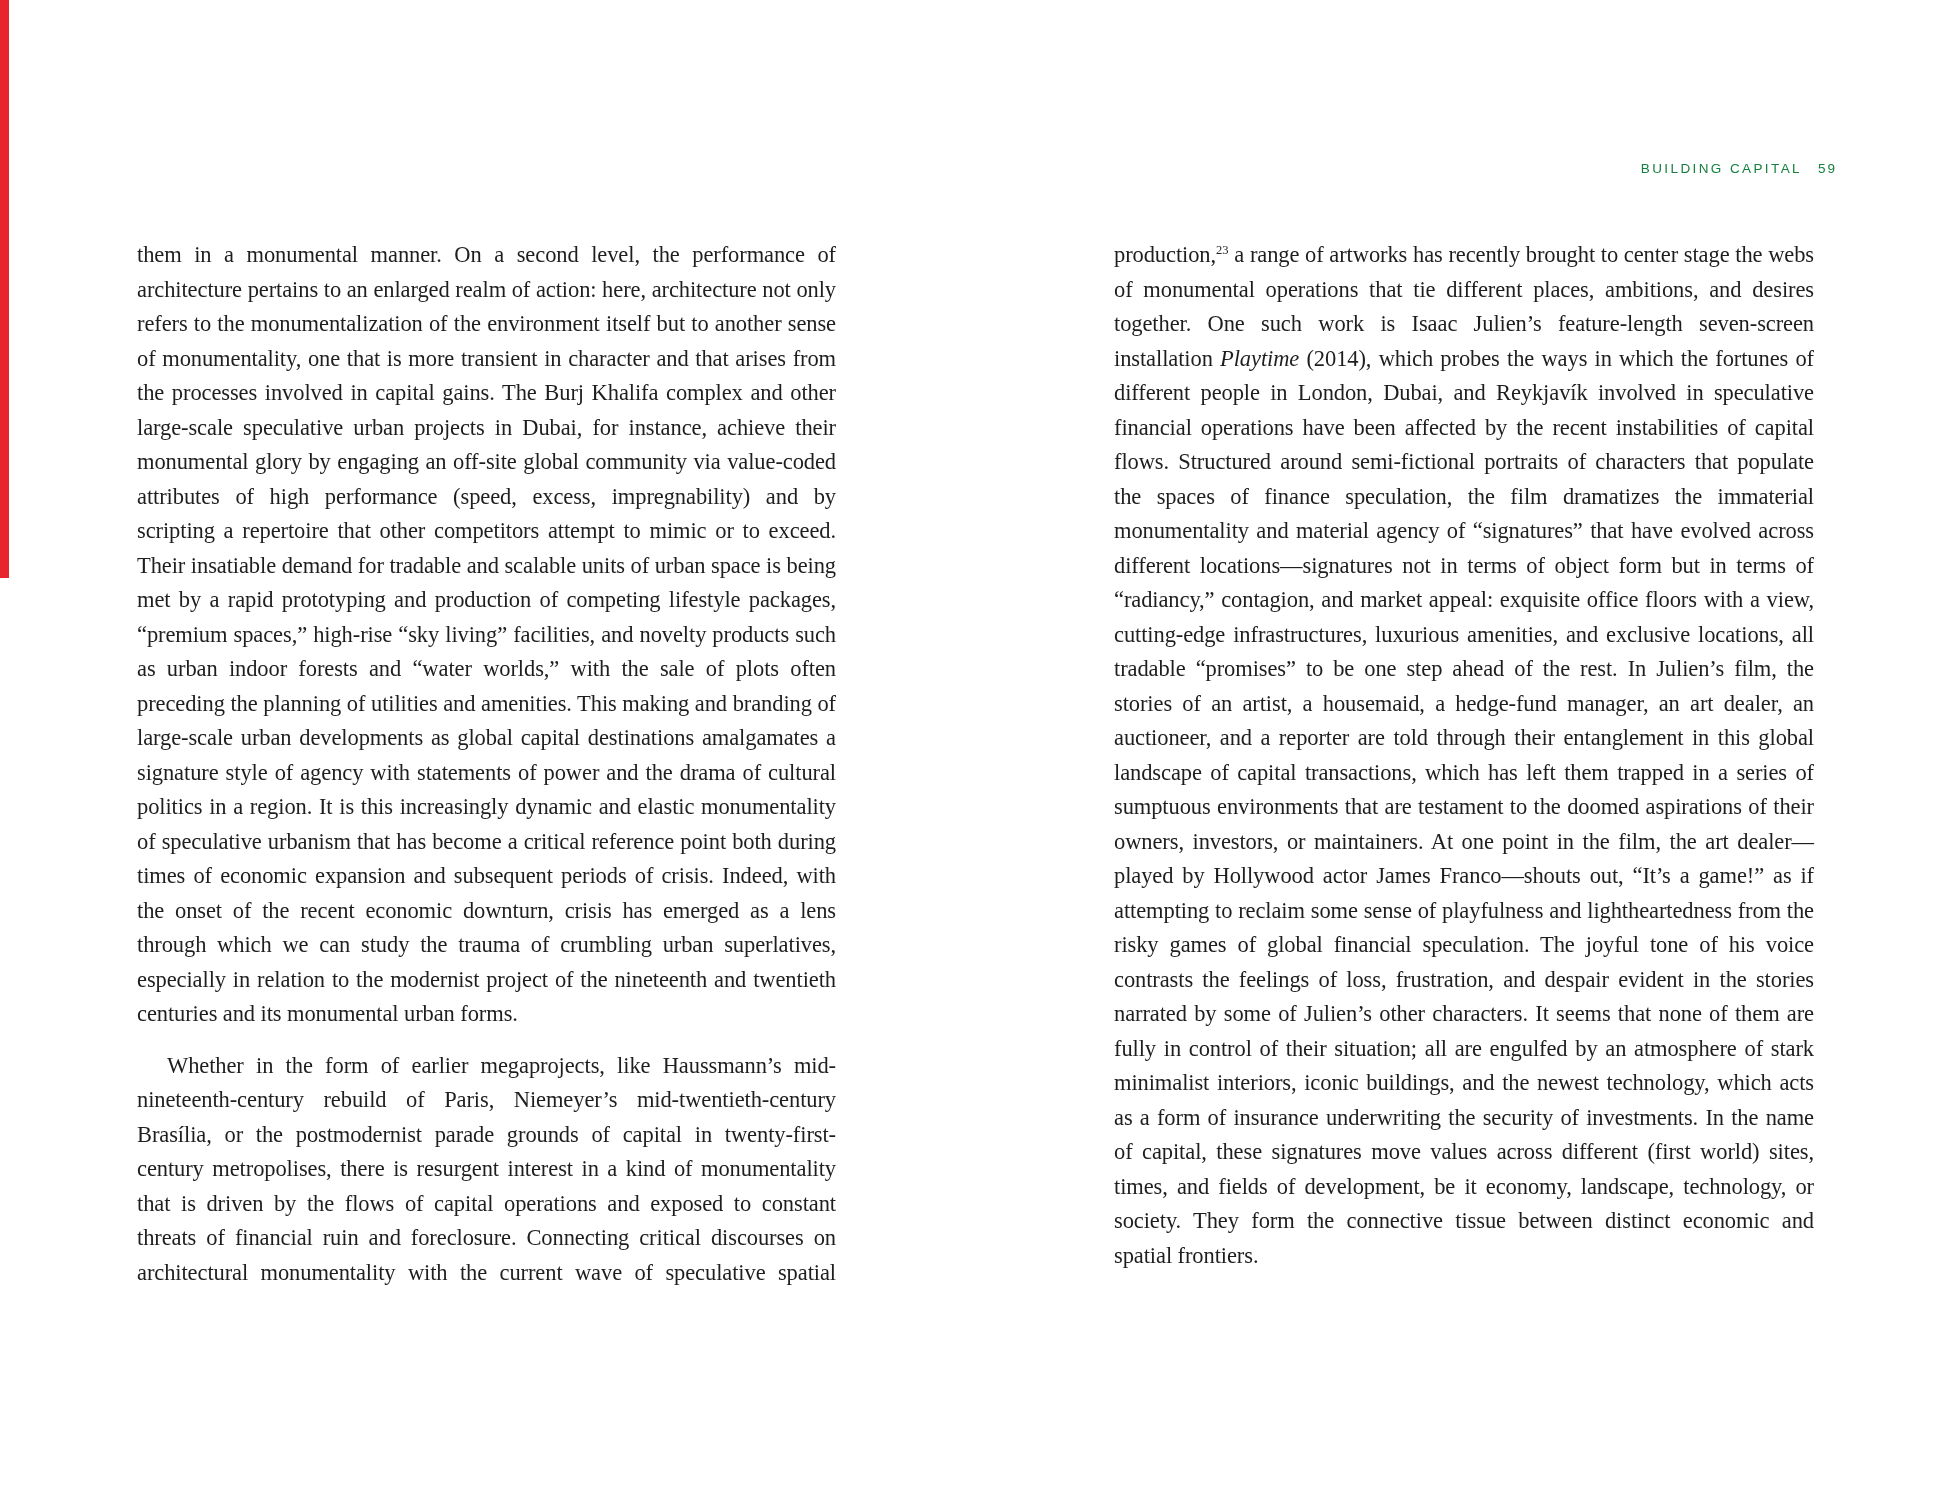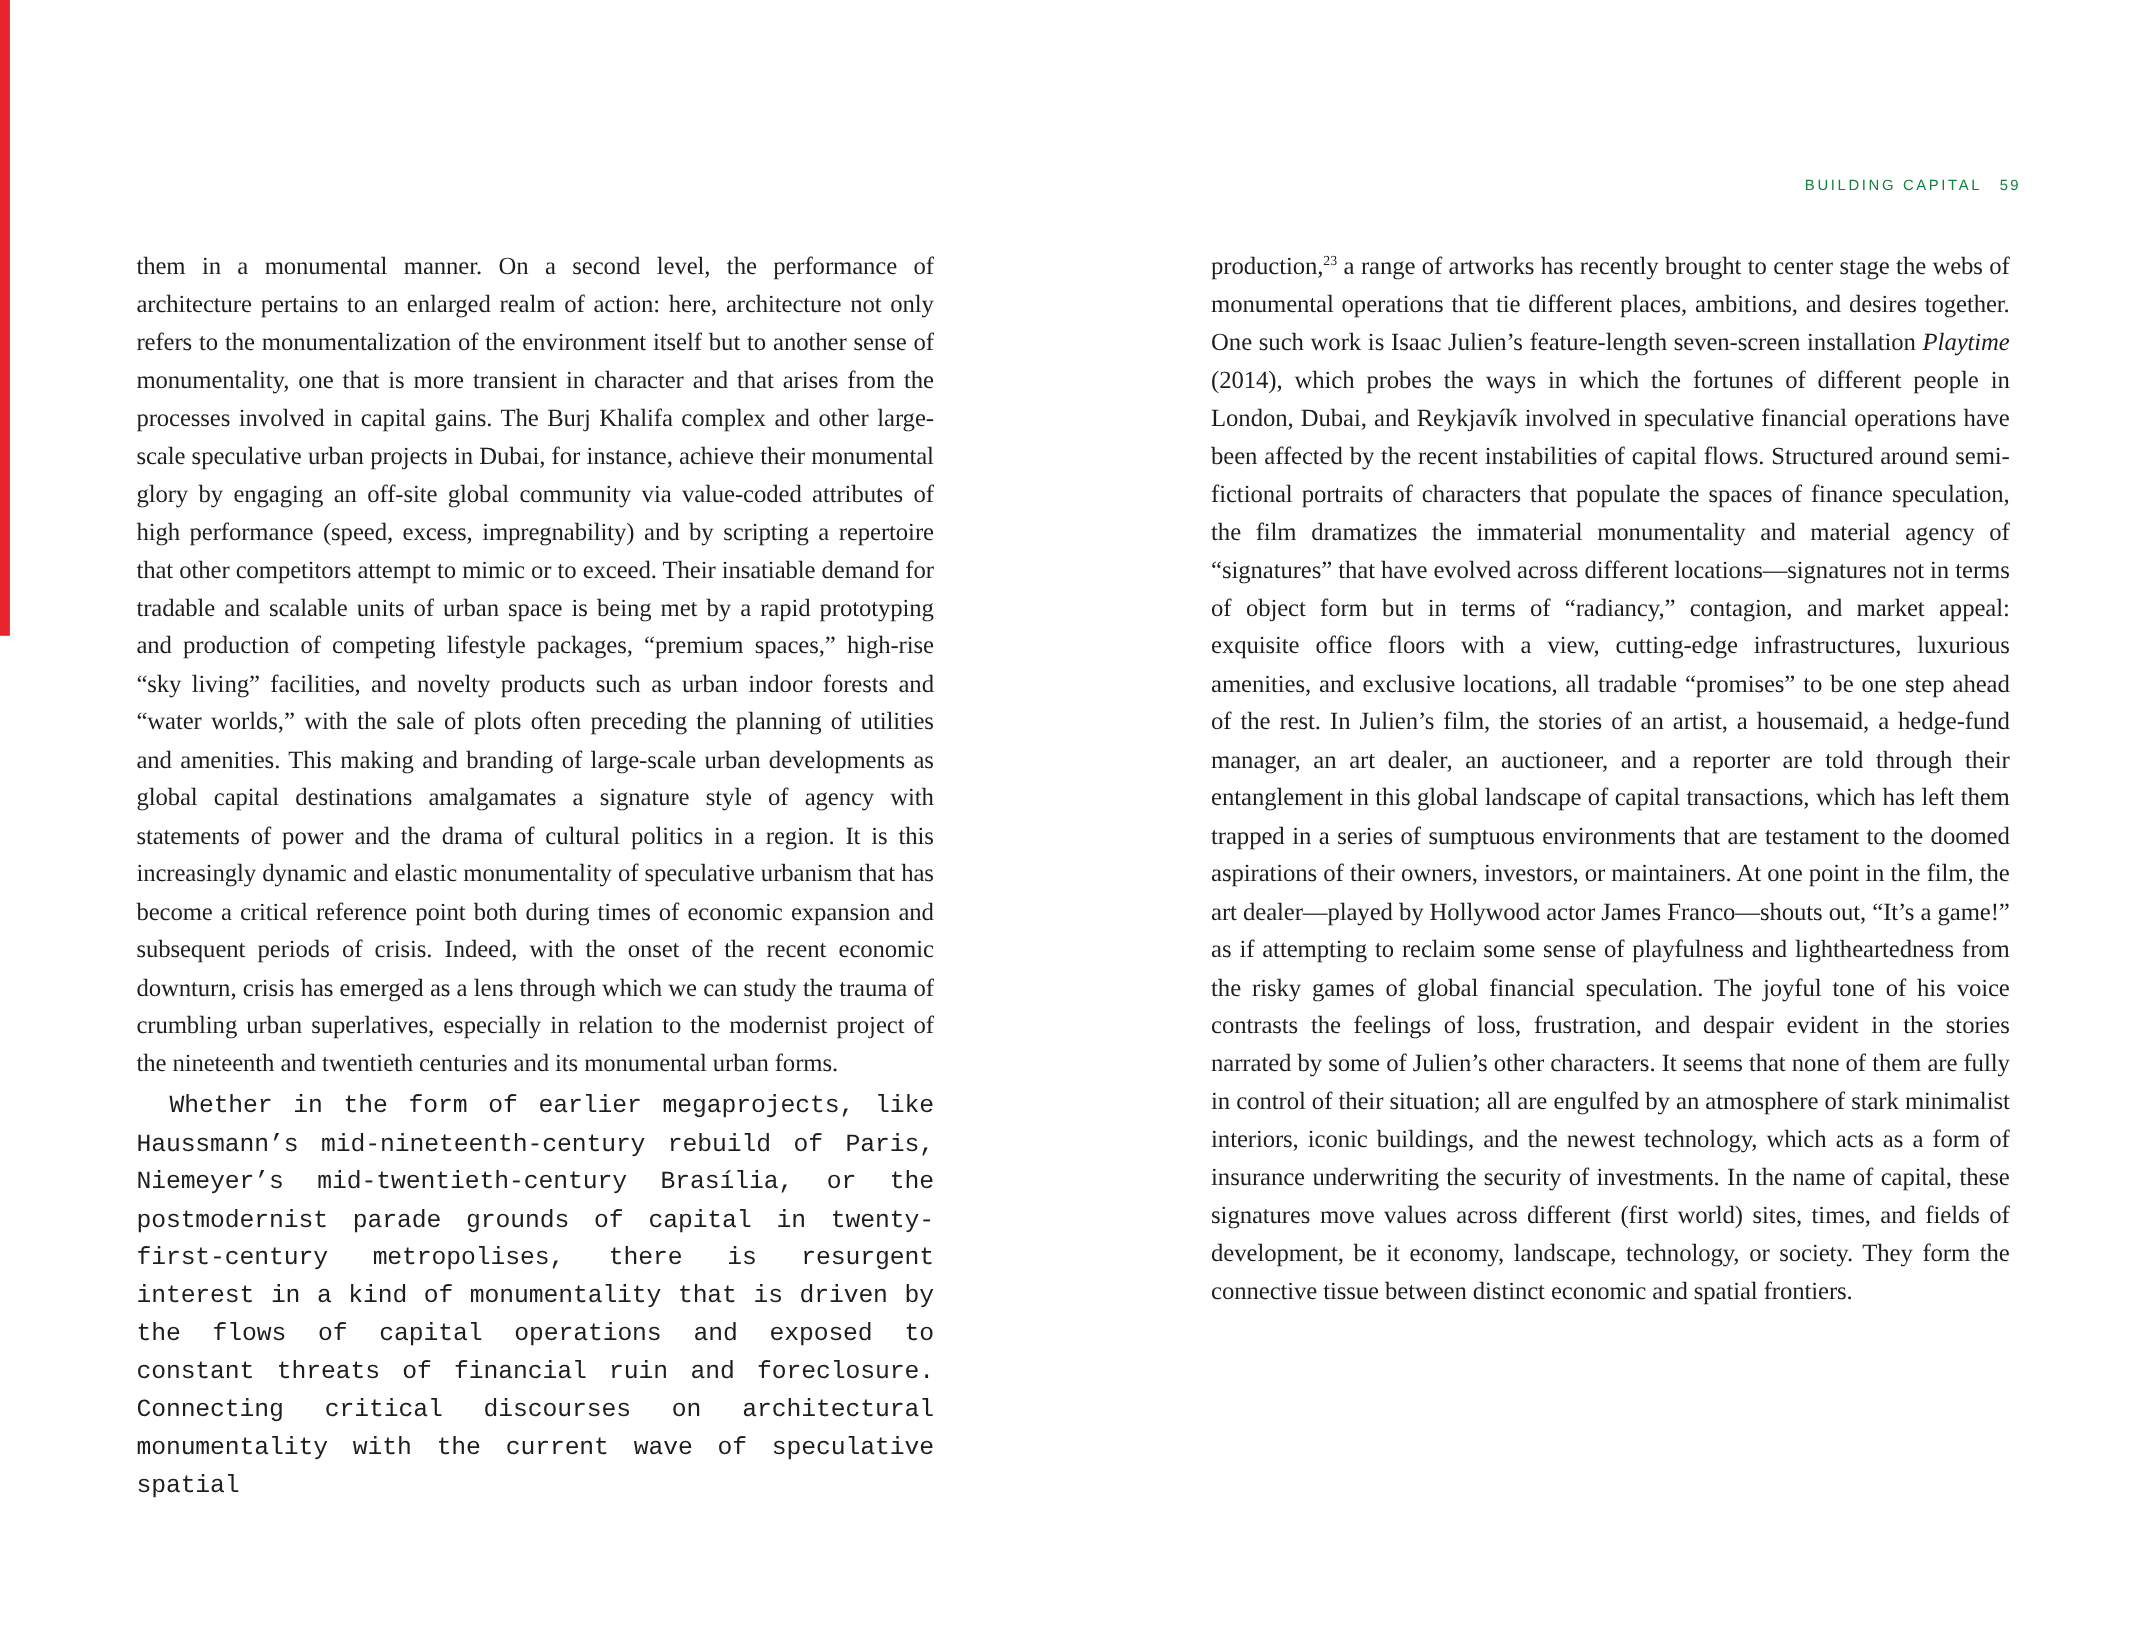--- a/index.html
+++ b/index.html
@@ -37,31 +37,30 @@
   main.spread {
     position: absolute;
     left: 120px;
     top: 221px;
     width: 1711px;
     display: grid;
     grid-template-columns: 733px 734px;
     column-gap: 244px;
   }
   .page-column p {
-    margin: 4px;
+    margin: 17px;
     font-family: "Liberation Serif", serif;
     font-size: 22.5px;
     line-height: 34.5px;
     letter-spacing: -0.1px;
     color: #1e1e1e;
     text-align: justify;
   }
   .page-column p.indent {
     text-indent: 30px;
-    font-family: Liberation Mono, monospace;
   }
   .page-column p.continues {
     text-align-last: justify;
   }
   .page-column sup {
     font-size: 0.56em;
     line-height: 0;
     vertical-align: super;
     letter-spacing: 0;
   }

